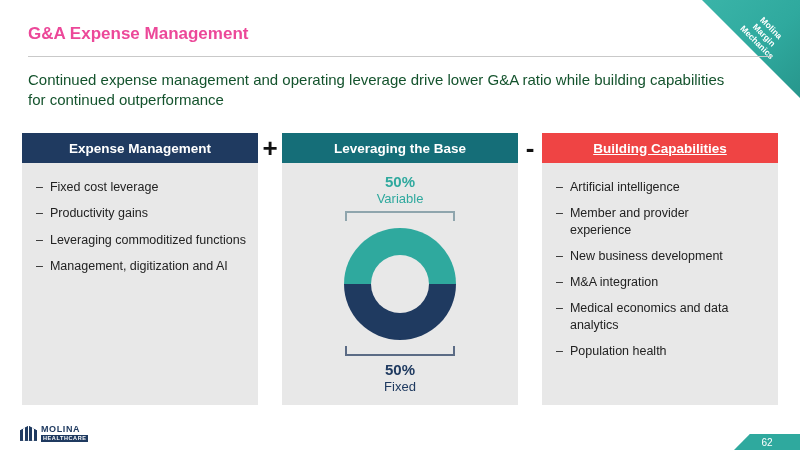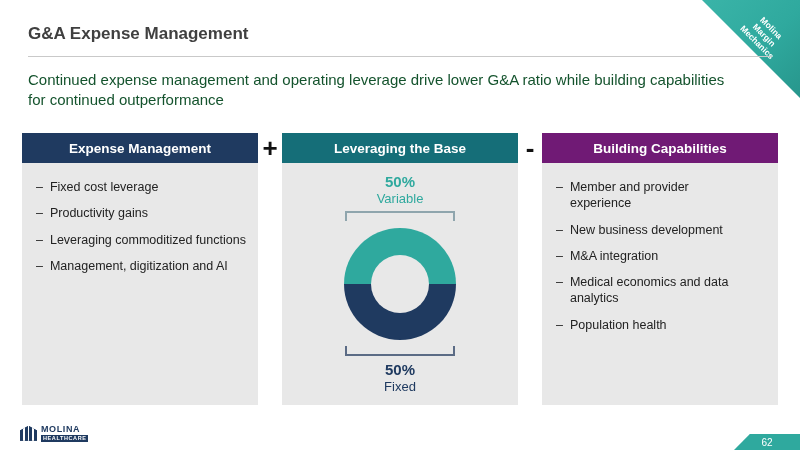--- a/index.html
+++ b/index.html
@@ -7,32 +7,32 @@
          font-family:"Liberation Sans",sans-serif;}
 
   
   .ribbon{position:absolute;top:0;right:0;width:98px;height:98px;
           background:linear-gradient(135deg,#3ab4a8 0%,#2fa99e 55%,#27968c 100%);
           clip-path:polygon(0 0,100% 0,100% 100%);}
   .ribbon-text{position:absolute;top:20px;right:0px;width:72px;transform:rotate(45deg);
           color:#fff;font-size:8.5px;font-weight:bold;text-align:center;line-height:1.2;}
 
   
-  .title{position:absolute;left:28px;top:24px;font-size:17px;font-weight:bold;color:#404040;}
+  .title{position:absolute;left:28px;top:24px;font-size:17px;font-weight:bold;color:#ec4899;}
   .title-rule{position:absolute;left:28px;right:28px;top:56px;border-top:1px solid #c9c9c9;}
   .subtitle{position:absolute;left:28px;top:70px;width:700px;font-size:15px;color:#14532d;line-height:1.35;}
 
   
   .columns{position:absolute;left:22px;top:133px;display:flex;}
   .col{width:236px;display:flex;flex-direction:column;}
   .col-header{height:30px;display:flex;align-items:center;justify-content:center;
               color:#ffffff;font-weight:bold;font-size:13.5px;}
   .h-navy{background:#1f3a60;}
   .h-darkteal{background:#156e78;}
-  .h-teal{background:#701a75;}
+  .h-teal{background:#ef4444;text-decoration:underline;}
   .col-body{background:#e8e8e8;height:242px;box-sizing:border-box;}
 
   .operator{width:24px;display:flex;justify-content:center;}
   .operator span{font-size:26px;font-weight:bold;color:#111;line-height:30px;}
 
   .list{padding:16px 12px 0 14px;}
   .pad-wide{padding-right:36px;}
   .list-item{display:flex;gap:7px;font-size:12.5px;color:#222;margin-bottom:10px;line-height:1.3;}
   .list-item::before{content:"–";flex:0 0 auto;color:#222;}
 
@@ -118,20 +118,23 @@
 
     <div class="operator">
       <span>-</span>
     </div>
 
     <div class="col">
       <div class="col-header h-teal">Building Capabilities</div>
       <div class="col-body">
         <div class="list pad-wide">
           <div class="list-item">
+              <span>Artificial intelligence</span>
+            </div>
+          <div class="list-item">
               <span>Member and provider experience</span>
             </div>
           <div class="list-item">
               <span>New business development</span>
             </div>
           <div class="list-item">
               <span>M&amp;A integration</span>
             </div>
           <div class="list-item">
               <span>Medical economics and data analytics</span>

